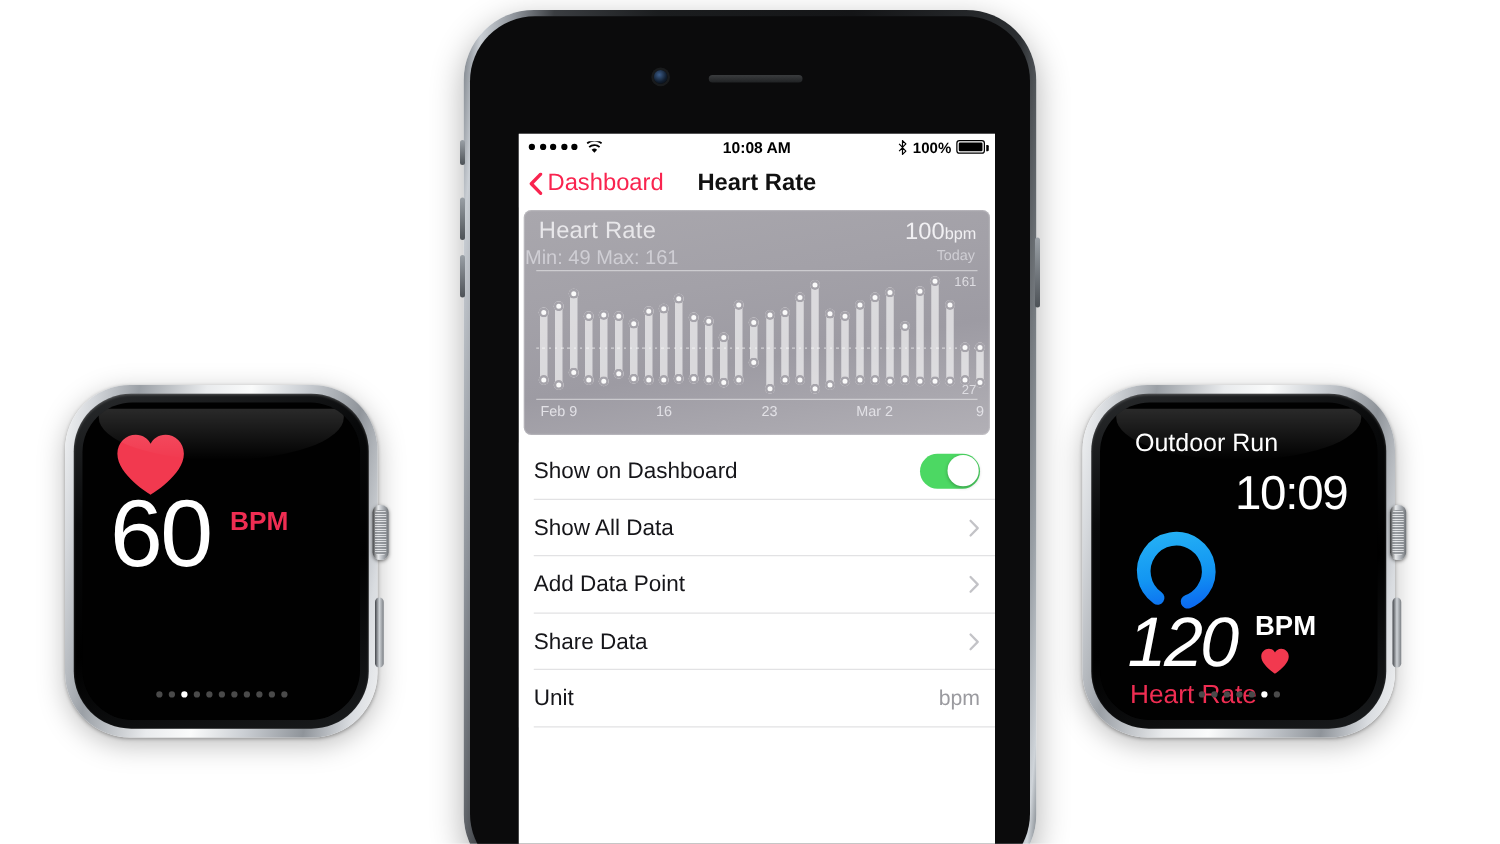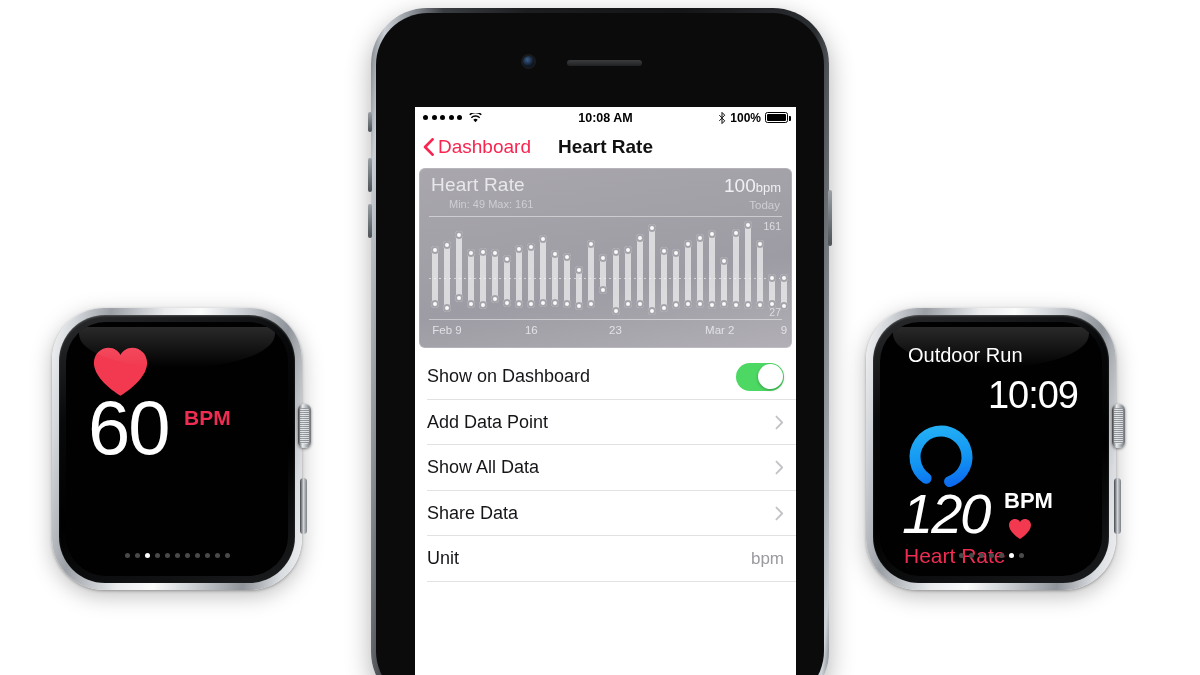--- a/index.html
+++ b/index.html
@@ -126,21 +126,21 @@
   .seg > div:last-child { border-right:none; }
   .seg > div.active { background:#f9244f; color:#fff; }
 
   
   .chartcard {
     margin:2px 4px 6px; height:180px; border-radius:6px; position:relative; overflow:hidden;
     background: linear-gradient(170deg,#a9a7ad 0%,#a3a1a8 35%,#9d9ba3 62%,#b2b0b6 100%);
     box-shadow: inset 0 0 0 1px rgba(255,255,255,.18);
   }
   .cc-title { position:absolute; left:12px; top:6px; font-size:19px; color:#e8e7ea; font-weight:400; letter-spacing:.2px; }
-  .cc-minmax { position:absolute; left:30px; top:30px; font-size:11px; color:#cfced4; }
+  .cc-minmax { position:absolute; left:1px; top:30px; font-size:16px; color:#cfced4; }
   .cc-val { position:absolute; right:11px; top:7px; font-size:19px; color:#f1f0f3; }
   .cc-val small { font-size:13px; }
   .cc-today { position:absolute; right:12px; top:31px; font-size:11.5px; color:#cfced4; }
   .cc-rule { position:absolute; left:10px; right:10px; top:48px; height:1px; background:rgba(255,255,255,.45); }
   .cc-rule-b { position:absolute; left:10px; right:10px; bottom:28px; height:1px; background:rgba(255,255,255,.45); }
   .cc-max { position:absolute; right:11px; top:52px; font-size:10.5px; color:#dedde2; }
   .cc-min { position:absolute; right:11px; bottom:30px; font-size:10.5px; color:#dedde2; }
   .cc-mid { position:absolute; left:10px; right:10px; top:110px; height:1px;
             background:repeating-linear-gradient(90deg, rgba(255,255,255,.55) 0 2px, transparent 2px 5px); }
   .plot { position:absolute; left:10px; right:10px; top:52px; bottom:29px; }
@@ -378,40 +378,40 @@
             </div>
             <div class="bar" style="left: 351.983px; top: 54.9076px; height: 34.1092px;">
               <span class="cap t"></span>
               <span class="cap b"></span>
             </div>
           </div>
         <div class="xaxis" id="xaxis">
             <span style="left: 28.05px;">Feb 9</span>
             <span style="left: 112.283px;">16</span>
             <span style="left: 196.517px;">23</span>
-            <span style="left: 280.75px; margin-left: 20px;">Mar 2</span>
+            <span style="left: 280.75px;">Mar 2</span>
             <span style="left: 364.983px;">9</span>
           </div>
       </div>
 
       <div class="list" id="list">
           <div class="row">
             <span class="lbl">Show on Dashboard</span>
             <span class="toggle">
               <i></i>
             </span>
           </div>
           <div class="row">
-            <span class="lbl">Add Data Point</span>
+            <span class="lbl">Show All Data</span>
             <svg class="chevr" viewBox="0 0 10 16">
               <path d="M1.6 1.4 8 8l-6.4 6.6" stroke="#c3c3c7" stroke-width="2" fill="none" stroke-linecap="round" stroke-linejoin="round"></path>
             </svg>
           </div>
           <div class="row">
-            <span class="lbl">Show All Data</span>
+            <span class="lbl">Add Data Point</span>
             <svg class="chevr" viewBox="0 0 10 16">
               <path d="M1.6 1.4 8 8l-6.4 6.6" stroke="#c3c3c7" stroke-width="2" fill="none" stroke-linecap="round" stroke-linejoin="round"></path>
             </svg>
           </div>
           <div class="row">
             <span class="lbl">Share Data</span>
             <svg class="chevr" viewBox="0 0 10 16">
               <path d="M1.6 1.4 8 8l-6.4 6.6" stroke="#c3c3c7" stroke-width="2" fill="none" stroke-linecap="round" stroke-linejoin="round"></path>
             </svg>
           </div>

